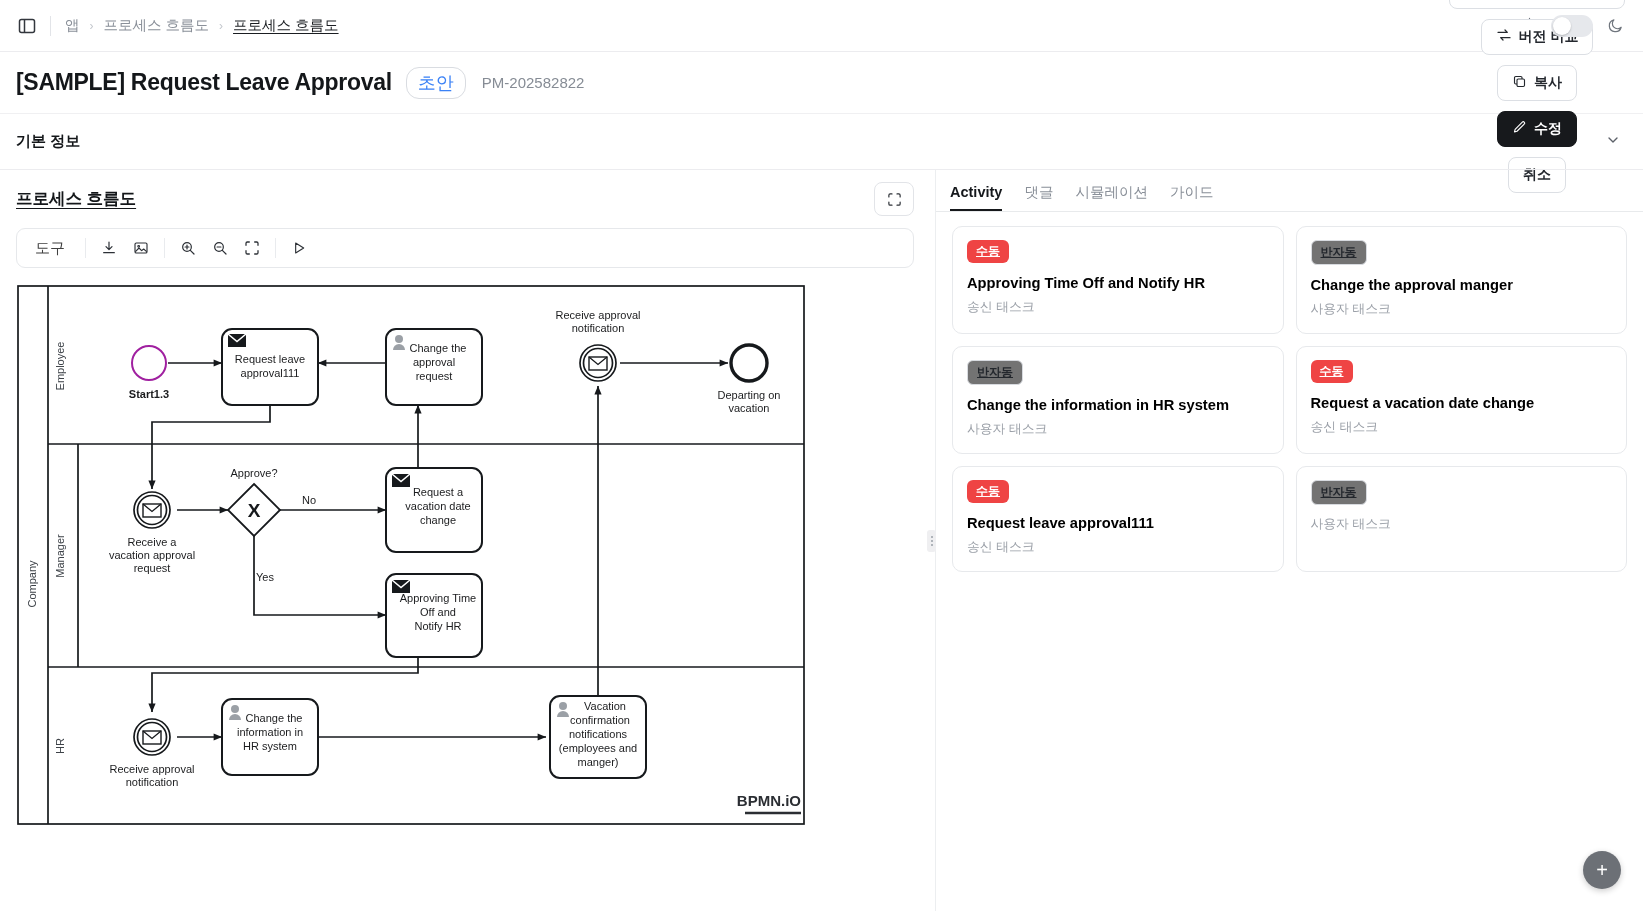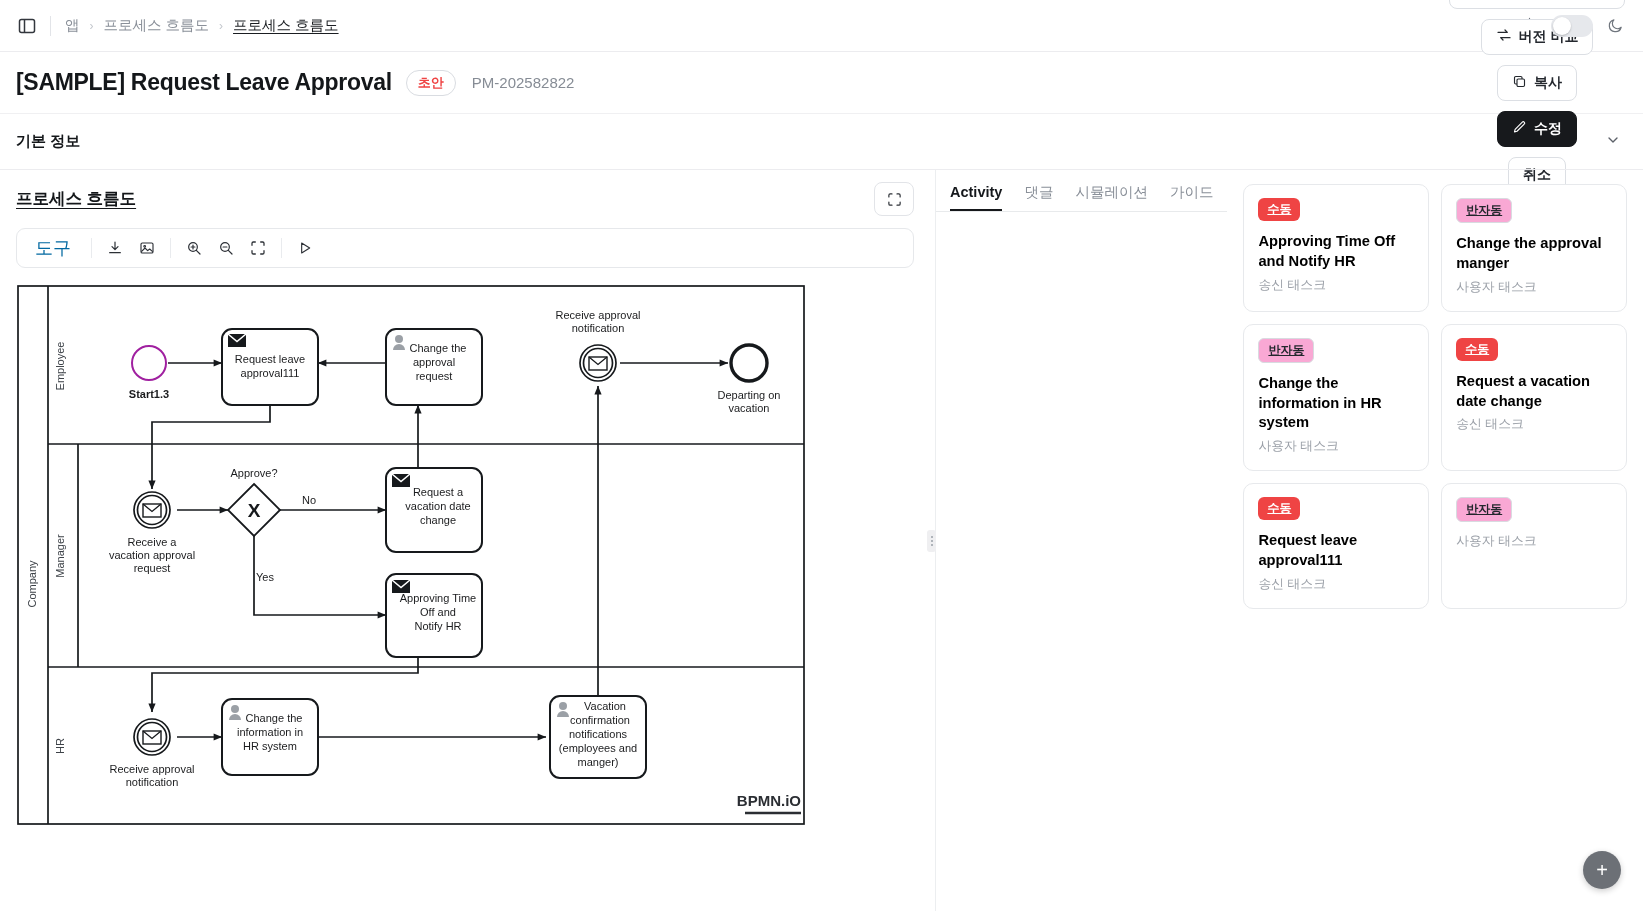--- a/index.html
+++ b/index.html
@@ -33,21 +33,21 @@
 
   
   .titlerow {
     height: 62px; flex: 0 0 62px;
     display: flex; align-items: center; padding: 0 18px 0 16px;
     border-bottom: 1px solid #f0f0f2;
   }
   .doc-title { font-size: 23px; font-weight: 700; letter-spacing: -0.3px; color: #14171a; }
   .badge-draft {
     margin-left: 14px; border: 1px solid #d9dce1; border-radius: 13px;
-    padding: 3px 11px; font-size: 13px; font-weight: 700; color: #ef4444; background: #fff;
+    padding: 3px 11px; font-size: 18px; font-weight: 400; color: #3b82f6; background: #fff;
   }
   .doc-code { margin-left: 16px; font-size: 15px; color: #868c95; }
   .title-actions { margin-left: auto; display: flex; align-items: center; gap: 10px; flex-direction: column; }
   .btn {
     height: 36px; border: 1px solid #dcdfe4; border-radius: 8px; background: #fff;
     display: flex; align-items: center; gap: 7px; padding: 0 14px;
     font-size: 14px; font-weight: 600; color: #24282e; cursor: pointer; white-space: nowrap;
     font-family: inherit;
   }
   .btn svg { flex: 0 0 auto; }
@@ -64,55 +64,55 @@
   }
   .basic-info .label { font-size: 15px; font-weight: 700; color: #14171a; }
   .basic-info .chev { margin-left: auto; color: #5c6169; }
 
   
   .body { flex: 1 1 auto; display: flex; min-height: 0; }
   .left-pane { width: 930px; flex: 0 0 930px; display: flex; flex-direction: column; min-height: 0; padding-left: 0; }
   .splitter { width: 5px; flex: 0 0 5px; background: #fff; position: relative; cursor: col-resize; }
   .splitter .grip { position: absolute; top: 50%; left: -3px; transform: translateY(-50%); width: 9px; height: 22px; border-radius: 3px; background: #efeff1; display:flex; align-items:center; justify-content:center; }
   .splitter .grip i { display:block; width:2px; height:2px; background:#9aa0a7; border-radius:50%; box-shadow: 0 4px 0 #9aa0a7, 0 -4px 0 #9aa0a7; }
-  .right-pane { flex: 1 1 auto; display: flex; flex-direction: row; min-width: 0; border-left: 1px solid #eceef0; }
+  .right-pane { flex: 1 1 auto; display: flex; flex-direction: column; min-width: 0; border-left: 1px solid #eceef0; }
 
   
   .diag-head { height: 58px; flex: 0 0 58px; display: flex; align-items: center; padding: 0 16px 0 16px; }
   .diag-title { font-size: 16.5px; font-weight: 700; color: #14171a; text-decoration: underline; text-underline-offset: 4px; }
   .expand-btn {
     margin-left: auto; width: 40px; height: 34px; border: 1px solid #e2e4e8; border-radius: 8px;
     background: #fff; display: flex; align-items: center; justify-content: center; cursor: pointer; color: #2c3036;
   }
   
   .diag-toolbar {
     margin: 0 16px; height: 40px; border: 1px solid #e6e8eb; border-radius: 9px;
     display: flex; align-items: center; padding: 0 6px; gap: 2px; background: #fff;
   }
-  .tool-label { font-size: 18px; color: #0369a1; padding: 0 12px; }
+  .tool-label { font-size: 15px; color: #404040; padding: 0 12px; }
   .tool-sep { width: 1px; height: 20px; background: #e9ebee; margin: 0 6px; }
   .tool-btn { width: 30px; height: 30px; display:flex; align-items:center; justify-content:center; border-radius:6px; cursor:pointer; color:#2c3036; }
 
   
   .canvas-wrap { flex: 1 1 auto; position: relative; margin: 16px 16px 8px 16px; min-height: 0; overflow: hidden; }
   .canvas-wrap svg { display: block; }
 
   
   .tabs { height: 42px; flex: 0 0 42px; display: flex; align-items: flex-end; gap: 22px; padding: 0 14px; border-bottom: 1px solid #e8eaec; }
   .tab { font-size: 14.5px; color: #8a9099; padding-bottom: 9px; cursor: pointer; white-space: nowrap; }
   .tab.active { color: #15181c; font-weight: 700; border-bottom: 2px solid #16181b; }
   .panel-title { font-size: 18px; font-weight: 700; color: #14171a; padding: 20px 16px 14px 16px; border-bottom: 1px solid #eff0f2; }
   .cards { padding: 14px 16px 16px 16px; display: grid; grid-template-columns: 1fr 1fr; gap: 12px; align-content: start; overflow: auto; }
   .card {
     border: 1px solid #e7e9ec; border-radius: 10px; background: #fff;
     padding: 13px 14px 15px 14px; cursor: pointer; min-height: 86px;
   }
   .chip { display: inline-block; font-size: 12px; font-weight: 700; border-radius: 6px; padding: 3px 9px; margin-bottom: 11px; text-decoration: underline; }
   .chip.manual { background: #ef4444; color: #fff; }
-  .chip.semi { background: #f9a8d4; color: #23272d; border: 1px solid #d8dbe0; }
+  .chip.semi { background: #737373; color: #23272d; border: 1px solid #d8dbe0; }
   .card-name { font-size: 14.7px; font-weight: 600; color: #000000; line-height: 1.35; margin-bottom: 5px; }
   .card-type { font-size: 12.8px; color: #9ba0a8; }
 
   .fab {
     position: absolute; right: 22px; bottom: 22px; width: 38px; height: 38px; border-radius: 50%;
     background: #6c7076; color: #fff; display: flex; align-items: center; justify-content: center;
     font-size: 20px; line-height: 1; cursor: pointer; box-shadow: 0 2px 6px rgba(0,0,0,.2);
   }
 
   

